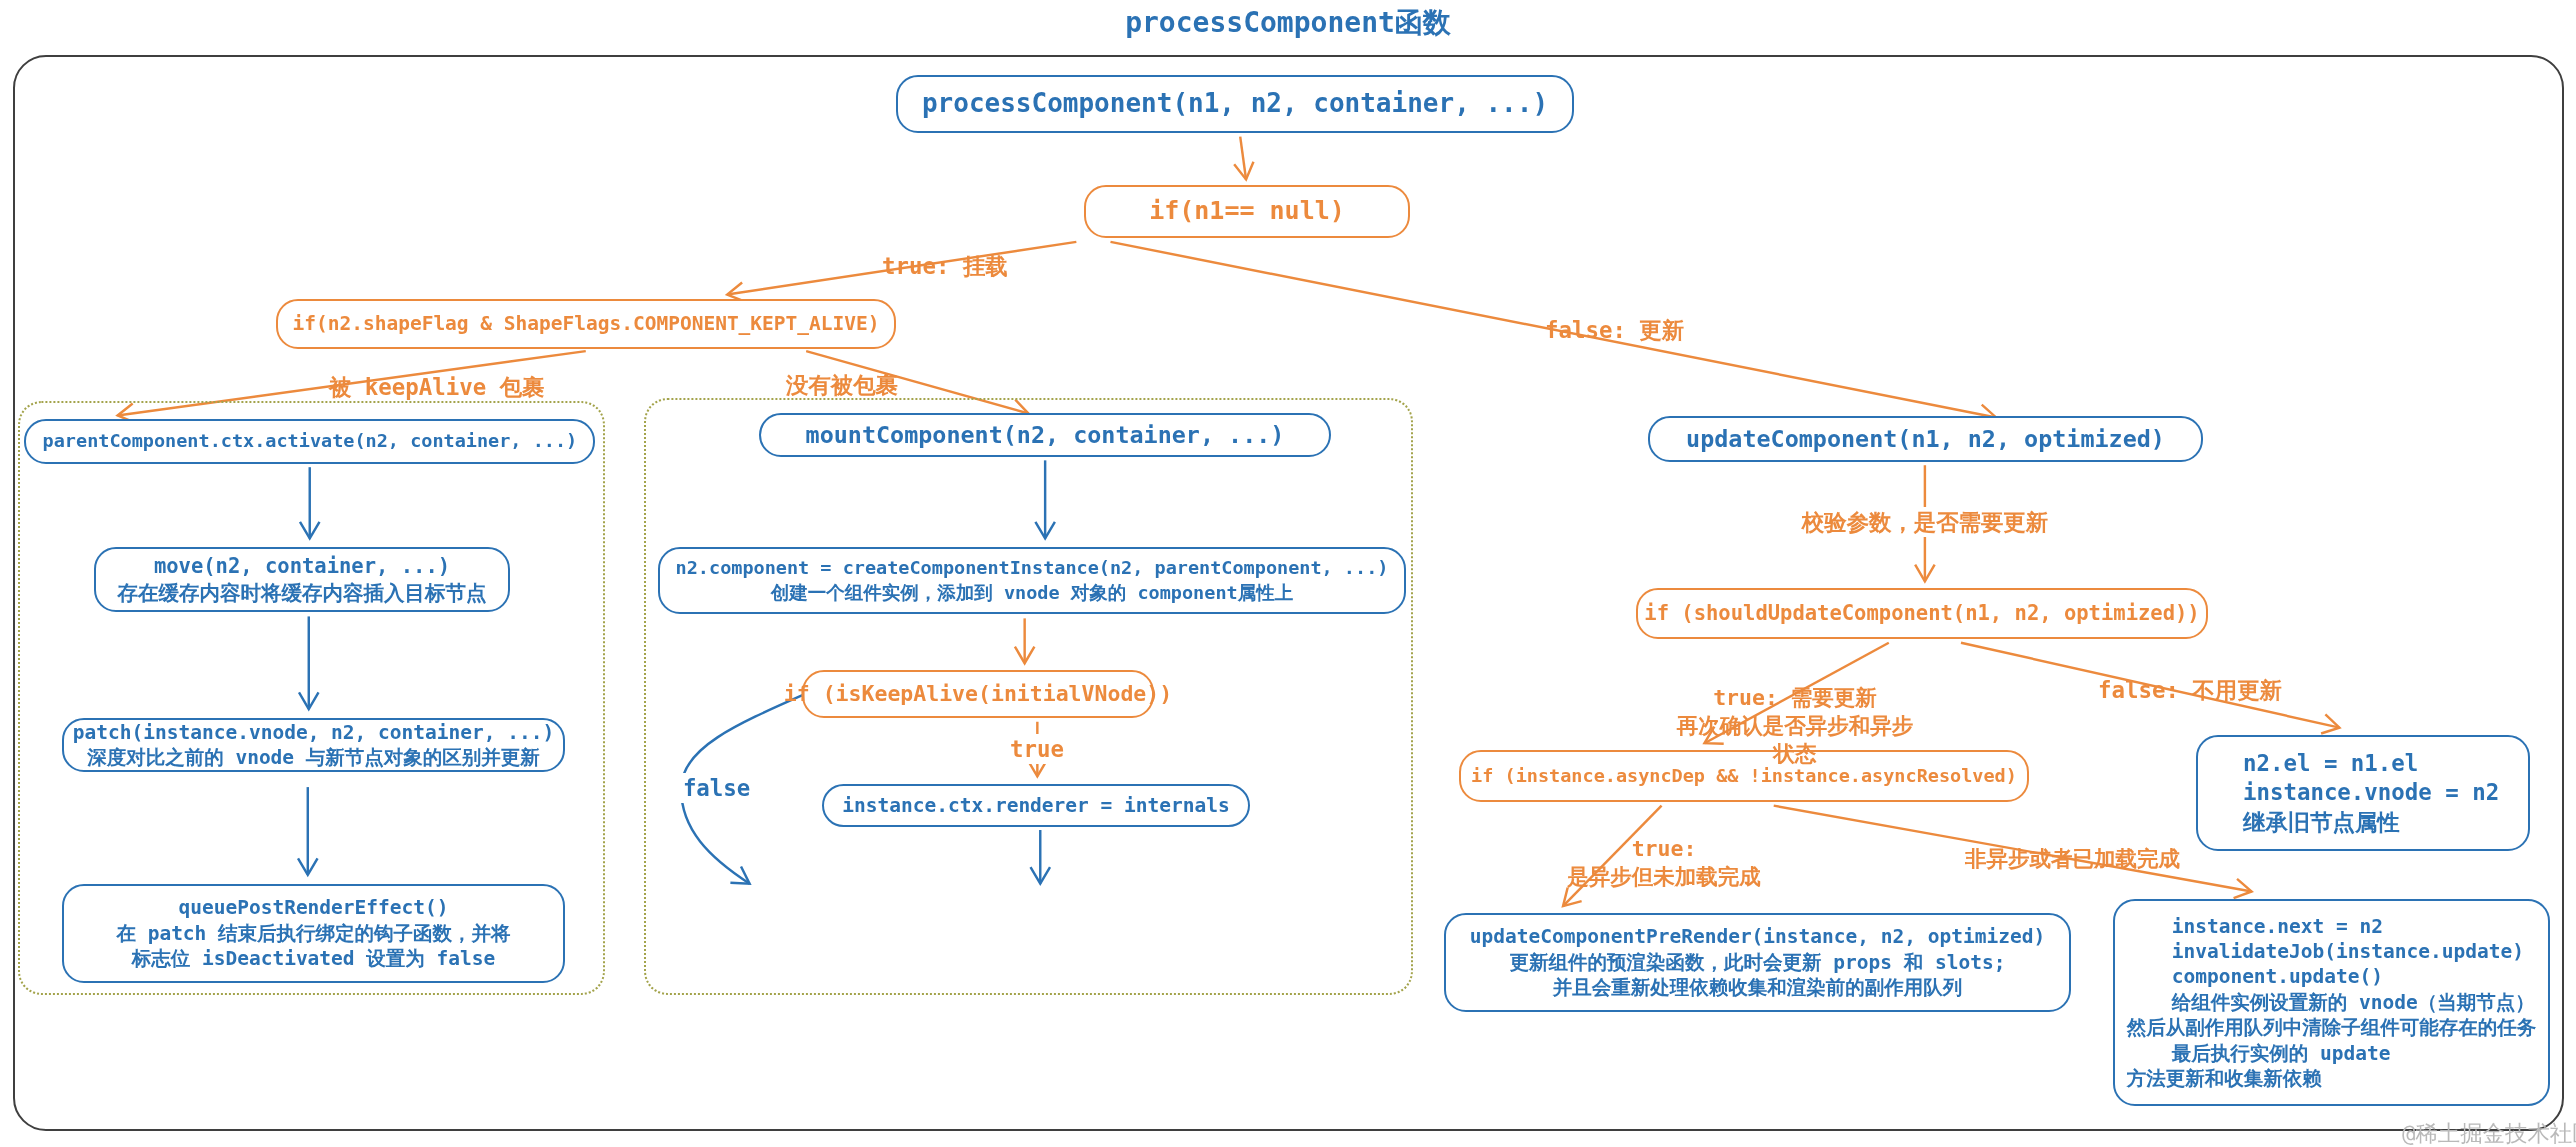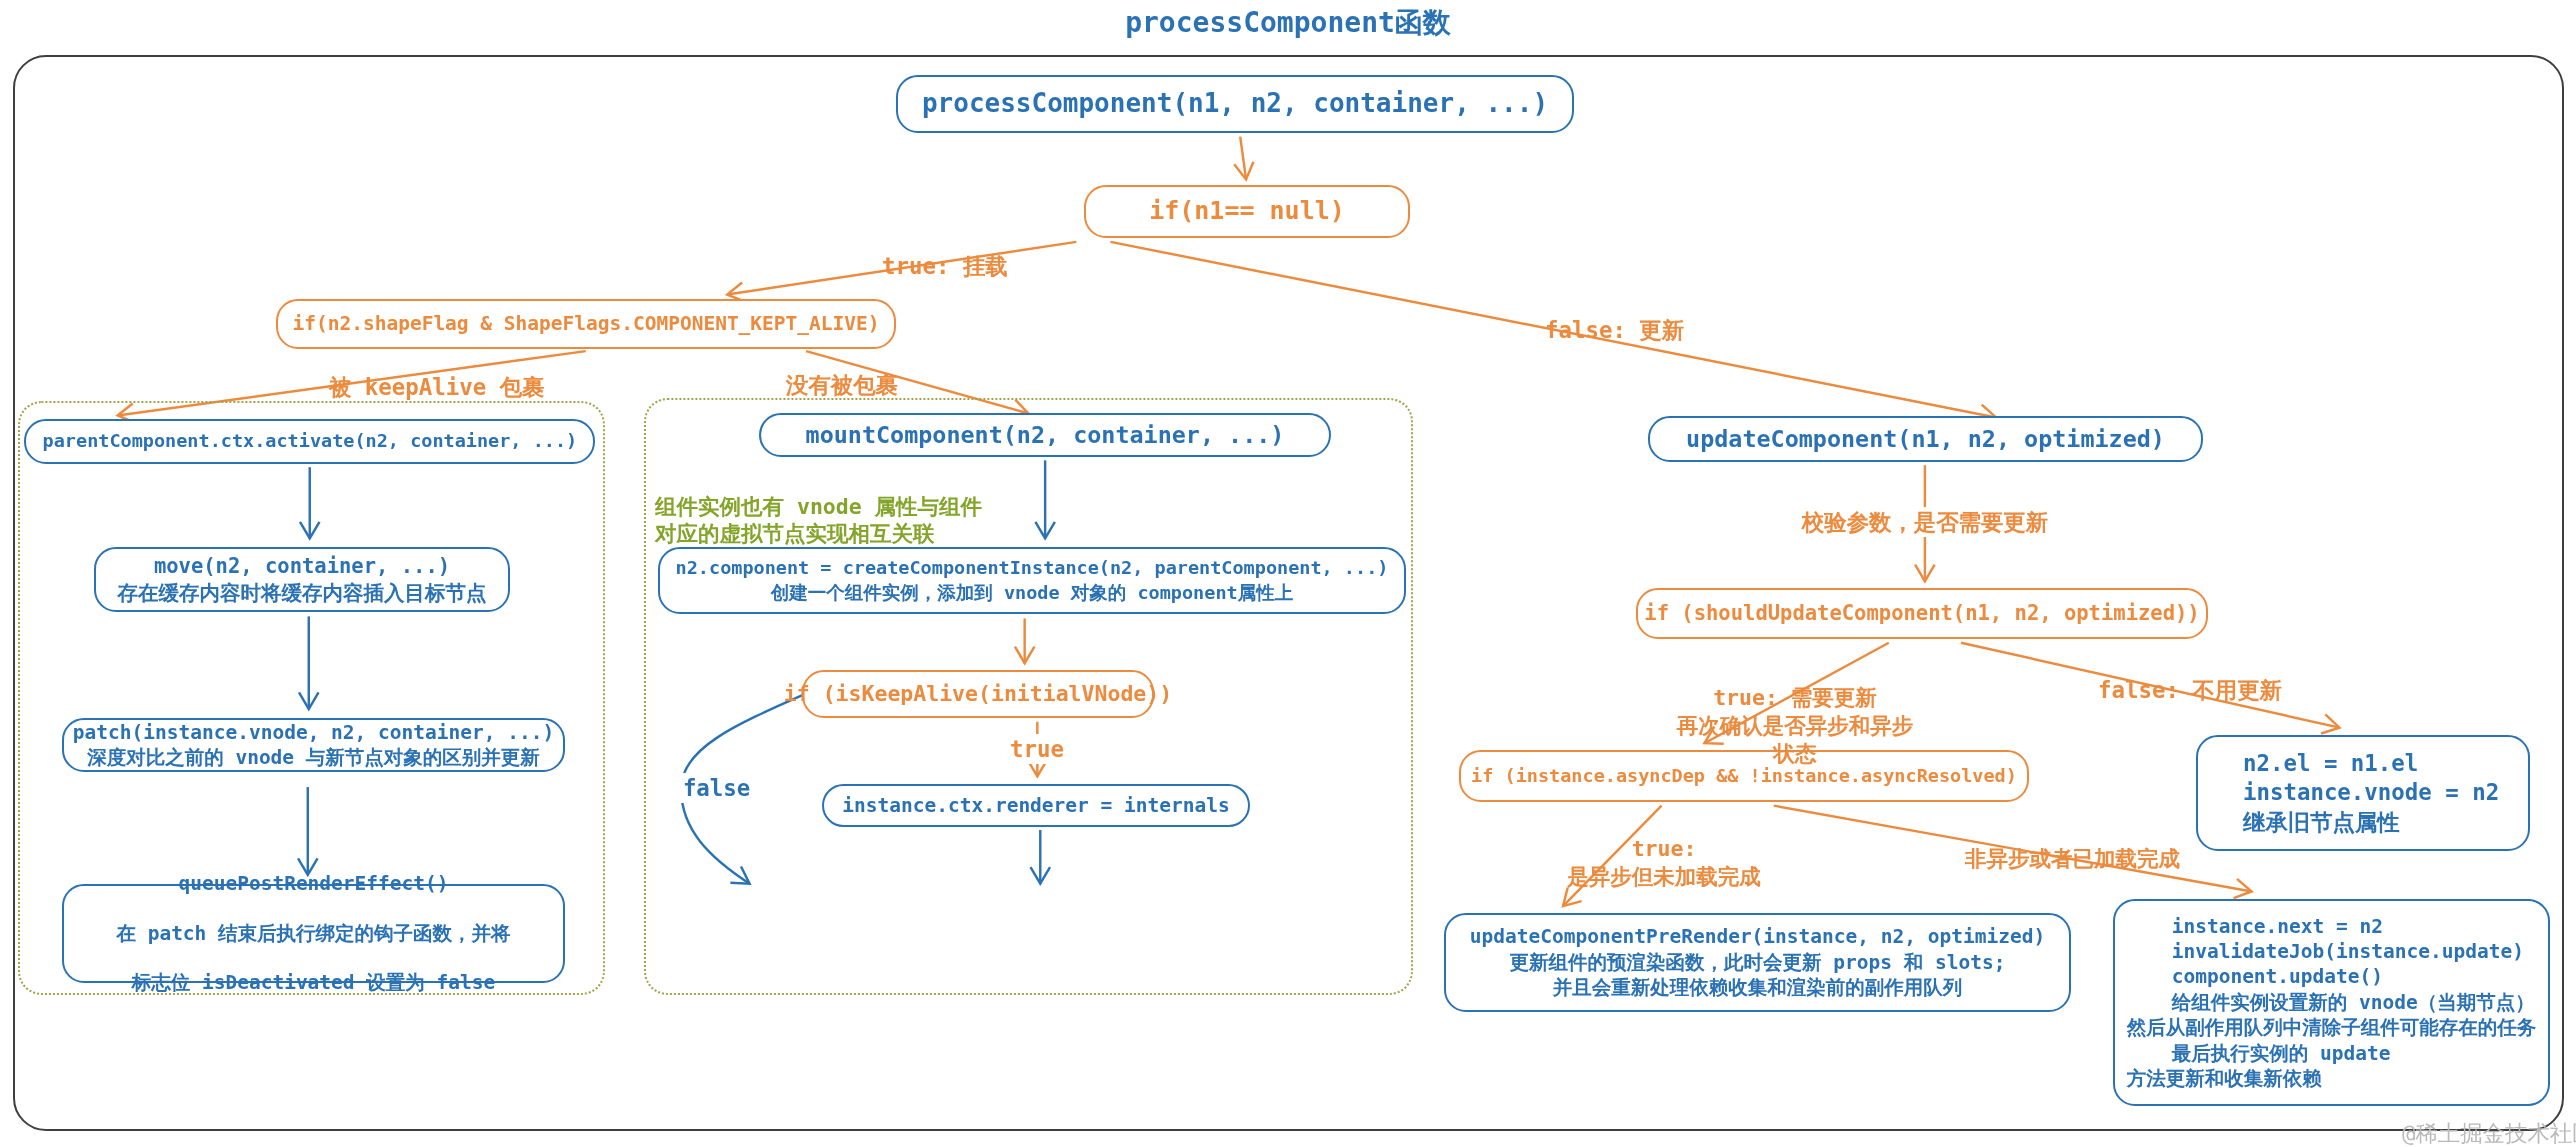--- a/index.html
+++ b/index.html
@@ -53,21 +53,21 @@
     color:var(--watermark_gray,#b9b9b9);
     font-size:22.4px;font-weight:normal;white-space:nowrap;
   }
   
   .n-process  {left:896px; top:75px;  width:678px;height:58px; font-size:26px;}
   .n-ifnull   {left:1084px;top:185px; width:326px;height:53px; font-size:25px;}
   .n-kept     {left:276px; top:299px; width:620px;height:50px; font-size:19.5px;}
   .n-activate {left:24.4px;  top:419px; width:571px;height:45px; font-size:18.5px;}
   .n-move     {left:94px;  top:547px; width:416px;height:65px; font-size:20.5px;}
   .n-patch    {left:62px;  top:718px; width:503px;height:54px; font-size:19.5px;}
-  .n-queue    {left:62px;  top:884px; width:503px;height:99px;font-size:19.5px;gap:24px;}
+  .n-queue    {left:62px;  top:884px; width:503px;height:99px;font-size:19.5px;}
   .n-mount    {left:759px; top:413px; width:572px;height:44px; font-size:23.4px;}
   .n-create   {left:658px; top:547px; width:748px;height:67px; font-size:18.5px;}
   .n-iskeep   {left:802px; top:670px; width:352px;height:48px; font-size:21.5px;}
   .n-renderer {left:822px; top:784px; width:428px;height:43px; font-size:19.5px;}
   .n-setup    {left:706px; top:892px; width:629px;height:96px; font-size:20.5px;}
   .n-updatec  {left:1648px;top:416px; width:555px;height:46px; font-size:23.4px;}
   .n-should   {left:1636px;top:588px; width:572px;height:51px; font-size:20.5px;}
   .n-async    {left:1459px;top:750px; width:570px;height:52px; font-size:18.5px;}
   .n-inherit  {left:2196px;top:735px; width:334px;height:116px;font-size:22.4px;padding-left:45px;}
   .n-prerender{left:1444px;top:913px; width:627px;height:99px;font-size:19.5px;}
@@ -209,24 +209,20 @@
     <div class="ln">然后从副作用队列中清除子组件可能存在的任务</div>
     <div class="ln indent">最后执行实例的 update</div>
     <div class="ln">方法更新和收集新依赖</div>
   </div>
 
   <div class="lbl o l-truemount">true: 挂载</div>
   <div class="lbl o l-falseupd">false: 更新</div>
   <div class="lbl o l-wrapped">被 keepAlive 包裹</div>
   <div class="lbl o l-notwrap">没有被包裹</div>
 
-  <div class="lbl g l-note">
-    <div>组件实例也有 vnode 属性与组件</div>
-    <div>对应的虚拟节点实现相互关联</div>
-  </div>
 
   <div class="lbl o bg ctr l-katrue">true</div>
   <div class="lbl b bg l-kafalse">false</div>
   <div class="lbl o bg ctr l-check">校验参数，是否需要更新</div>
 
   <div class="lbl o ctr l-shtrue">
     <div>true: 需要更新</div>
     <div>再次确认是否异步和异步</div>
     <div>状态</div>
   </div>

